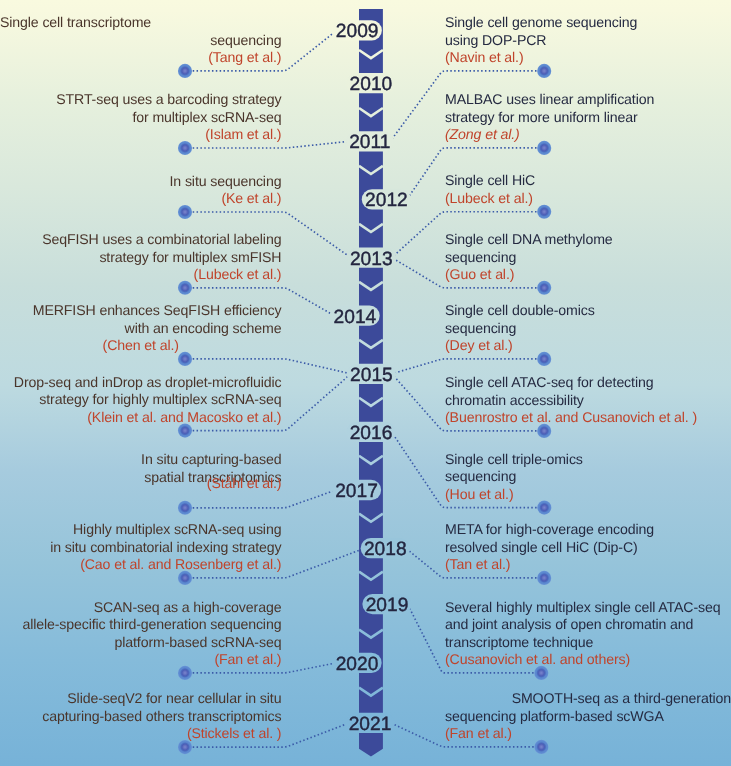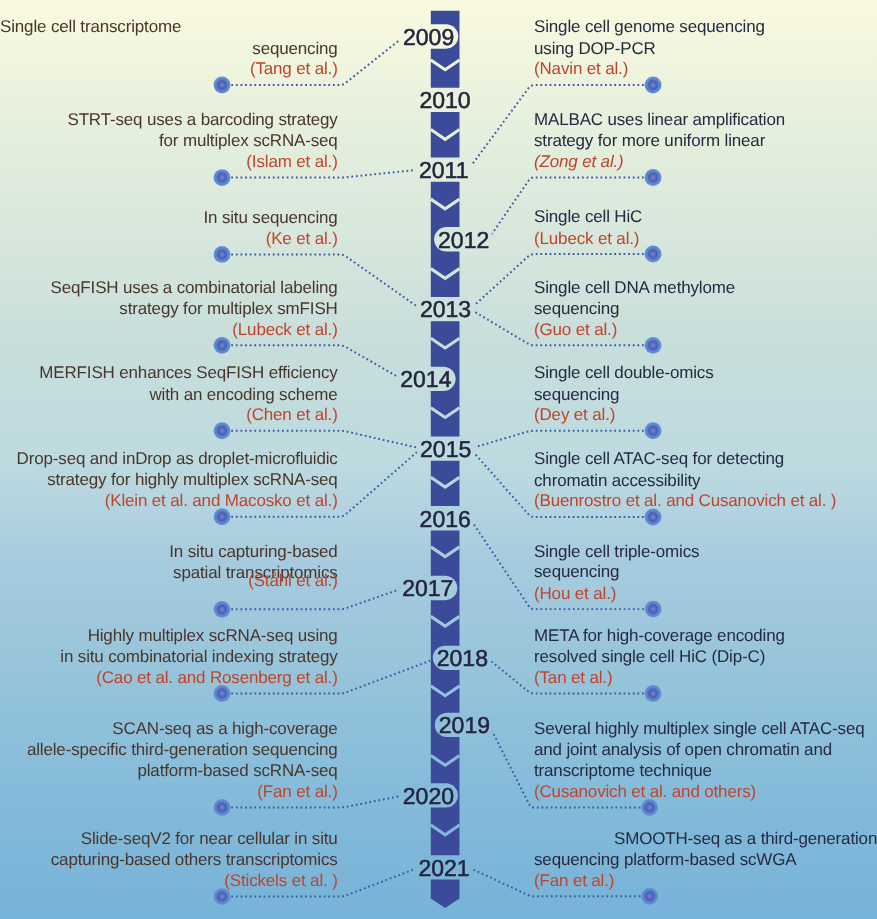--- a/index.html
+++ b/index.html
@@ -150,21 +150,21 @@
         <div class="line" style="top: 190.2px; left: 0px; right: 0px; color: rgb(192, 68, 43); text-align: right;">(Ke et al.)</div>
       </div>
       <div class="item" style="left: 0px; width: 281.4px; text-align: right; top: 0px; font-size: 14.15px; line-height: 17.5px; letter-spacing: -0.12px;">
         <div class="line" style="top: 231px; left: 0px; right: 0px; color: rgb(74, 53, 43); text-align: right;">SeqFISH uses a combinatorial labeling</div>
         <div class="line" style="top: 248.5px; left: 0px; right: 0px; color: rgb(74, 53, 43); text-align: right;">strategy for multiplex smFISH</div>
         <div class="line" style="top: 266px; left: 0px; right: 0px; color: rgb(192, 68, 43); text-align: right;">(Lubeck et al.)</div>
       </div>
       <div class="item" style="left: 0px; width: 281.4px; text-align: right; top: 0px; font-size: 14.15px; line-height: 17.5px; letter-spacing: -0.12px;">
         <div class="line" style="top: 302.1px; left: 0px; right: 0px; color: rgb(74, 53, 43); text-align: right;">MERFISH enhances SeqFISH efficiency</div>
         <div class="line" style="top: 319.6px; left: 0px; right: 0px; color: rgb(74, 53, 43); text-align: right;">with an encoding scheme</div>
-        <div class="line" style="top: 337.1px; left: 0px; right: 0px; color: rgb(192, 68, 43); text-align: right;">(Chen et al.)</div>
+        <div class="line" style="top: 337.1px; left: 0px; right: 0px; color: rgb(192, 68, 43); text-align: center;">(Chen et al.)</div>
       </div>
       <div class="item" style="left: 0px; width: 281.4px; text-align: right; top: 0px; font-size: 14.15px; line-height: 17.5px; letter-spacing: -0.12px;">
         <div class="line" style="top: 373.8px; left: 0px; right: 0px; color: rgb(74, 53, 43); text-align: right;">Drop-seq and inDrop as droplet-microfluidic</div>
         <div class="line" style="top: 391.3px; left: 0px; right: 0px; color: rgb(74, 53, 43); text-align: right;">strategy for highly multiplex scRNA-seq</div>
         <div class="line" style="top: 408.8px; left: 0px; right: 0px; color: rgb(192, 68, 43); text-align: right;">(Klein et al. and Macosko et al.)</div>
       </div>
       <div class="item" style="left: 0px; width: 281.4px; text-align: right; top: 0px; font-size: 14.15px; line-height: 17.5px; letter-spacing: -0.12px;">
         <div class="line" style="top: 451px; left: 0px; right: 0px; color: rgb(74, 53, 43); text-align: right;">In situ capturing-based</div>
         <div class="line" style="top: 468.5px; left: 0px; right: 0px; color: rgb(74, 53, 43); text-align: right;">spatial transcriptomics</div>
         <div class="line" style="top: 475px; left: 0px; right: 0px; color: rgb(192, 68, 43); text-align: right;">(Ståhl et al.)</div>

